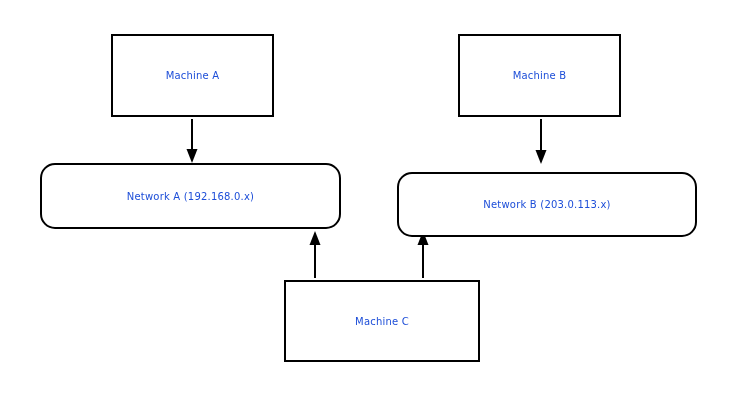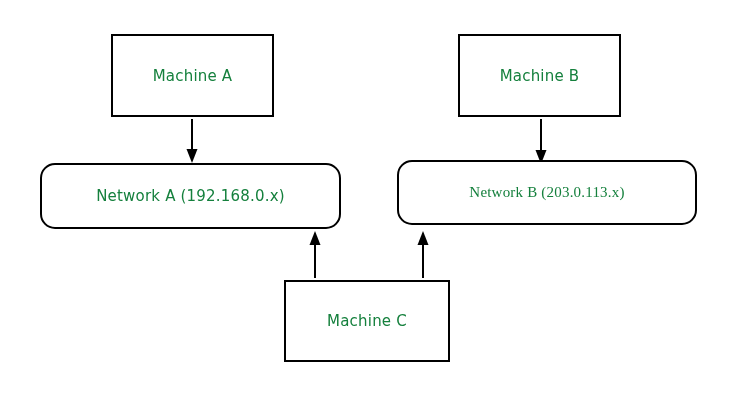--- a/index.html
+++ b/index.html
@@ -18,33 +18,33 @@
   .node {
     position: absolute;
     box-sizing: border-box;
     border: 2px solid #000000;
     background: #ffffff;
     display: flex;
     align-items: center;
     justify-content: center;
   }
   .node .label {
-    font-size: 15px;
-    color: #15803d;
+    font-size: 10px;
+    color: #1d4ed8;
     white-space: nowrap;
     letter-spacing: 0.2px;
   }
   .rounded {
     border-radius: 15px;
   }
   #node-machine-a { left: 111px; top: 34px;  width: 163px; height: 83px; }
   #node-machine-b { left: 458px; top: 34px;  width: 163px; height: 83px; text-align: right; }
   #node-network-a { left: 40px;  top: 163px; width: 301px; height: 66px; }
-  #node-network-b { left: 397px; top: 160px; width: 300px; height: 65px; font-family: Liberation Serif, serif; }
-  #node-machine-c { left: 284px; top: 280px; width: 166px; height: 82px; }
+  #node-network-b { left: 397px; top: 172px; width: 300px; height: 65px; }
+  #node-machine-c { left: 284px; top: 280px; width: 196px; height: 82px; }
   .edges {
     position: absolute;
     left: 0;
     top: 0;
     width: 738px;
     height: 406px;
     pointer-events: none;
   }
 </style>
 </head>

